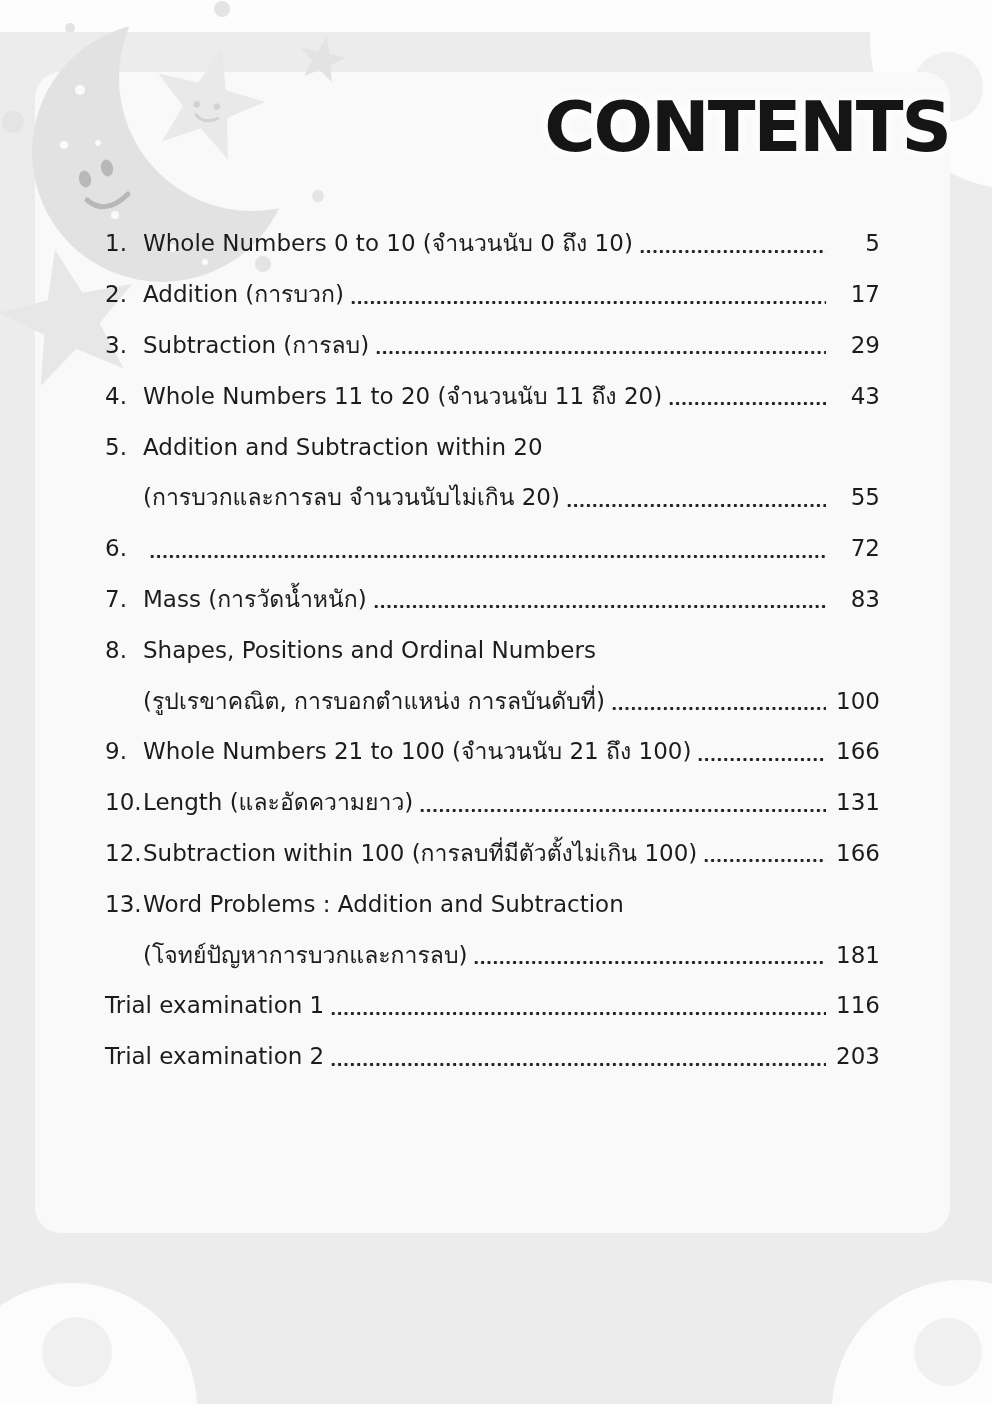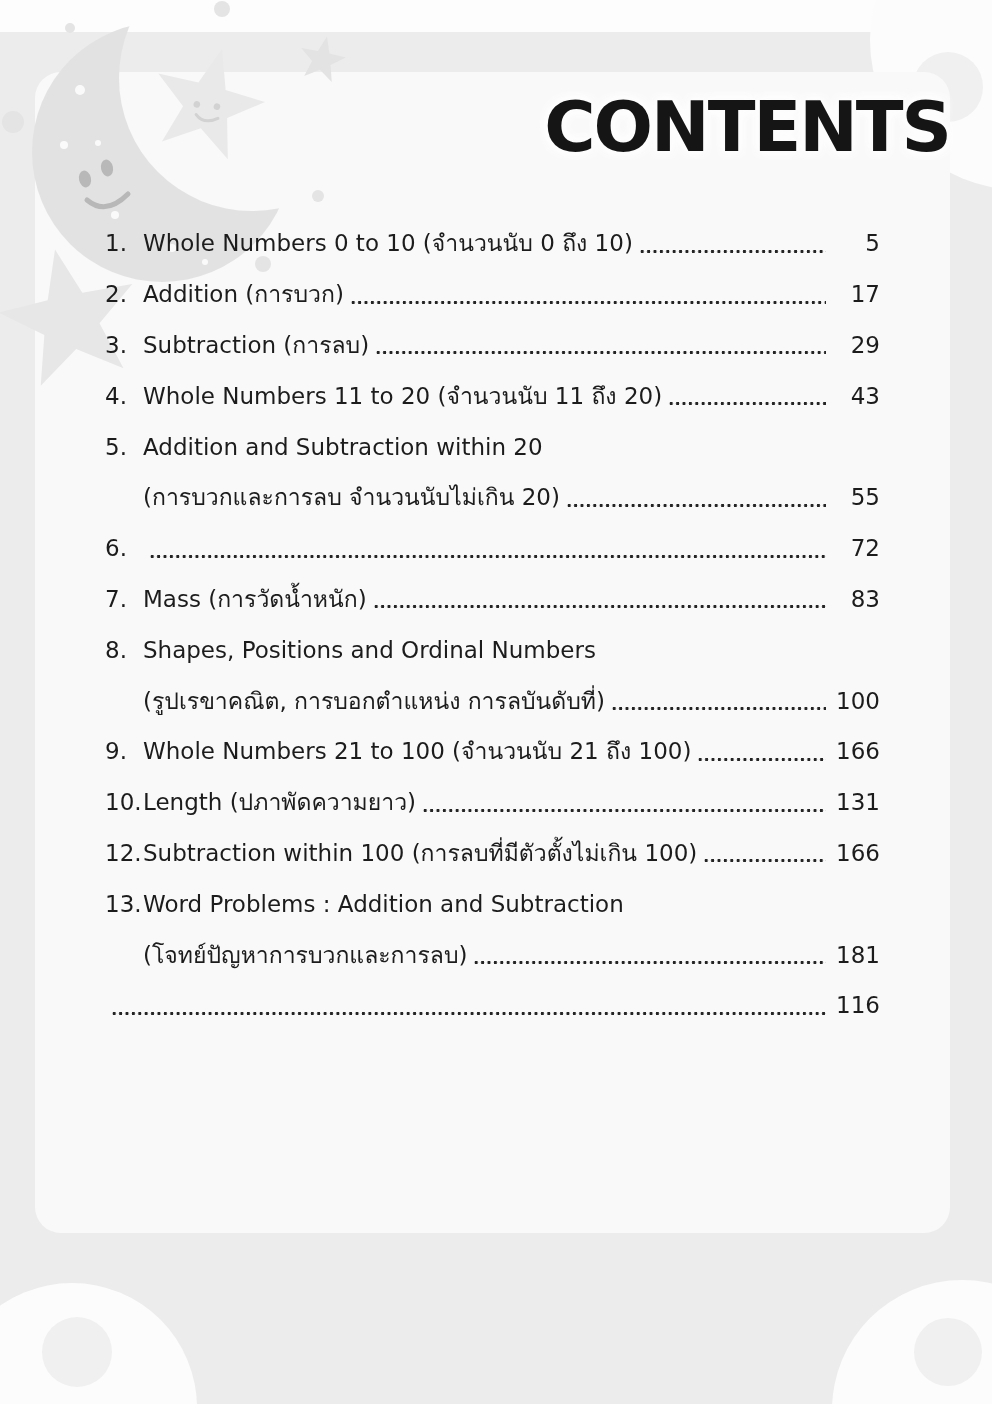--- a/index.html
+++ b/index.html
@@ -195,21 +195,21 @@
 
       <div class="row">
         <span class="no">9.</span>
         <span class="txt">Whole Numbers 21 to 100 (จำนวนนับ 21 ถึง 100)</span>
         <span class="dots"></span>
         <span class="pg">166</span>
       </div>
 
       <div class="row">
         <span class="no">10.</span>
-        <span class="txt">Length (ปภาพัดความยาว)</span>
+        <span class="txt">Length (และอัดความยาว)</span>
         <span class="dots"></span>
         <span class="pg">131</span>
       </div>
 
 
       <div class="row">
         <span class="no">12.</span>
         <span class="txt">Subtraction within 100 (การลบที่มีตัวตั้งไม่เกิน 100)</span>
         <span class="dots"></span>
         <span class="pg">166</span>
@@ -221,20 +221,26 @@
       </div>
 
       <div class="row">
         <span class="no"></span>
         <span class="txt">(โจทย์ปัญหาการบวกและการลบ)</span>
         <span class="dots"></span>
         <span class="pg">181</span>
       </div>
 
       <div class="row">
+        <span class="txt">Trial examination 1</span>
         <span class="dots"></span>
         <span class="pg">116</span>
       </div>
 
+      <div class="row">
+        <span class="txt">Trial examination 2</span>
+        <span class="dots"></span>
+        <span class="pg">203</span>
+      </div>
 
     </div>
   </div>
 </div>
 
 </body></html>

